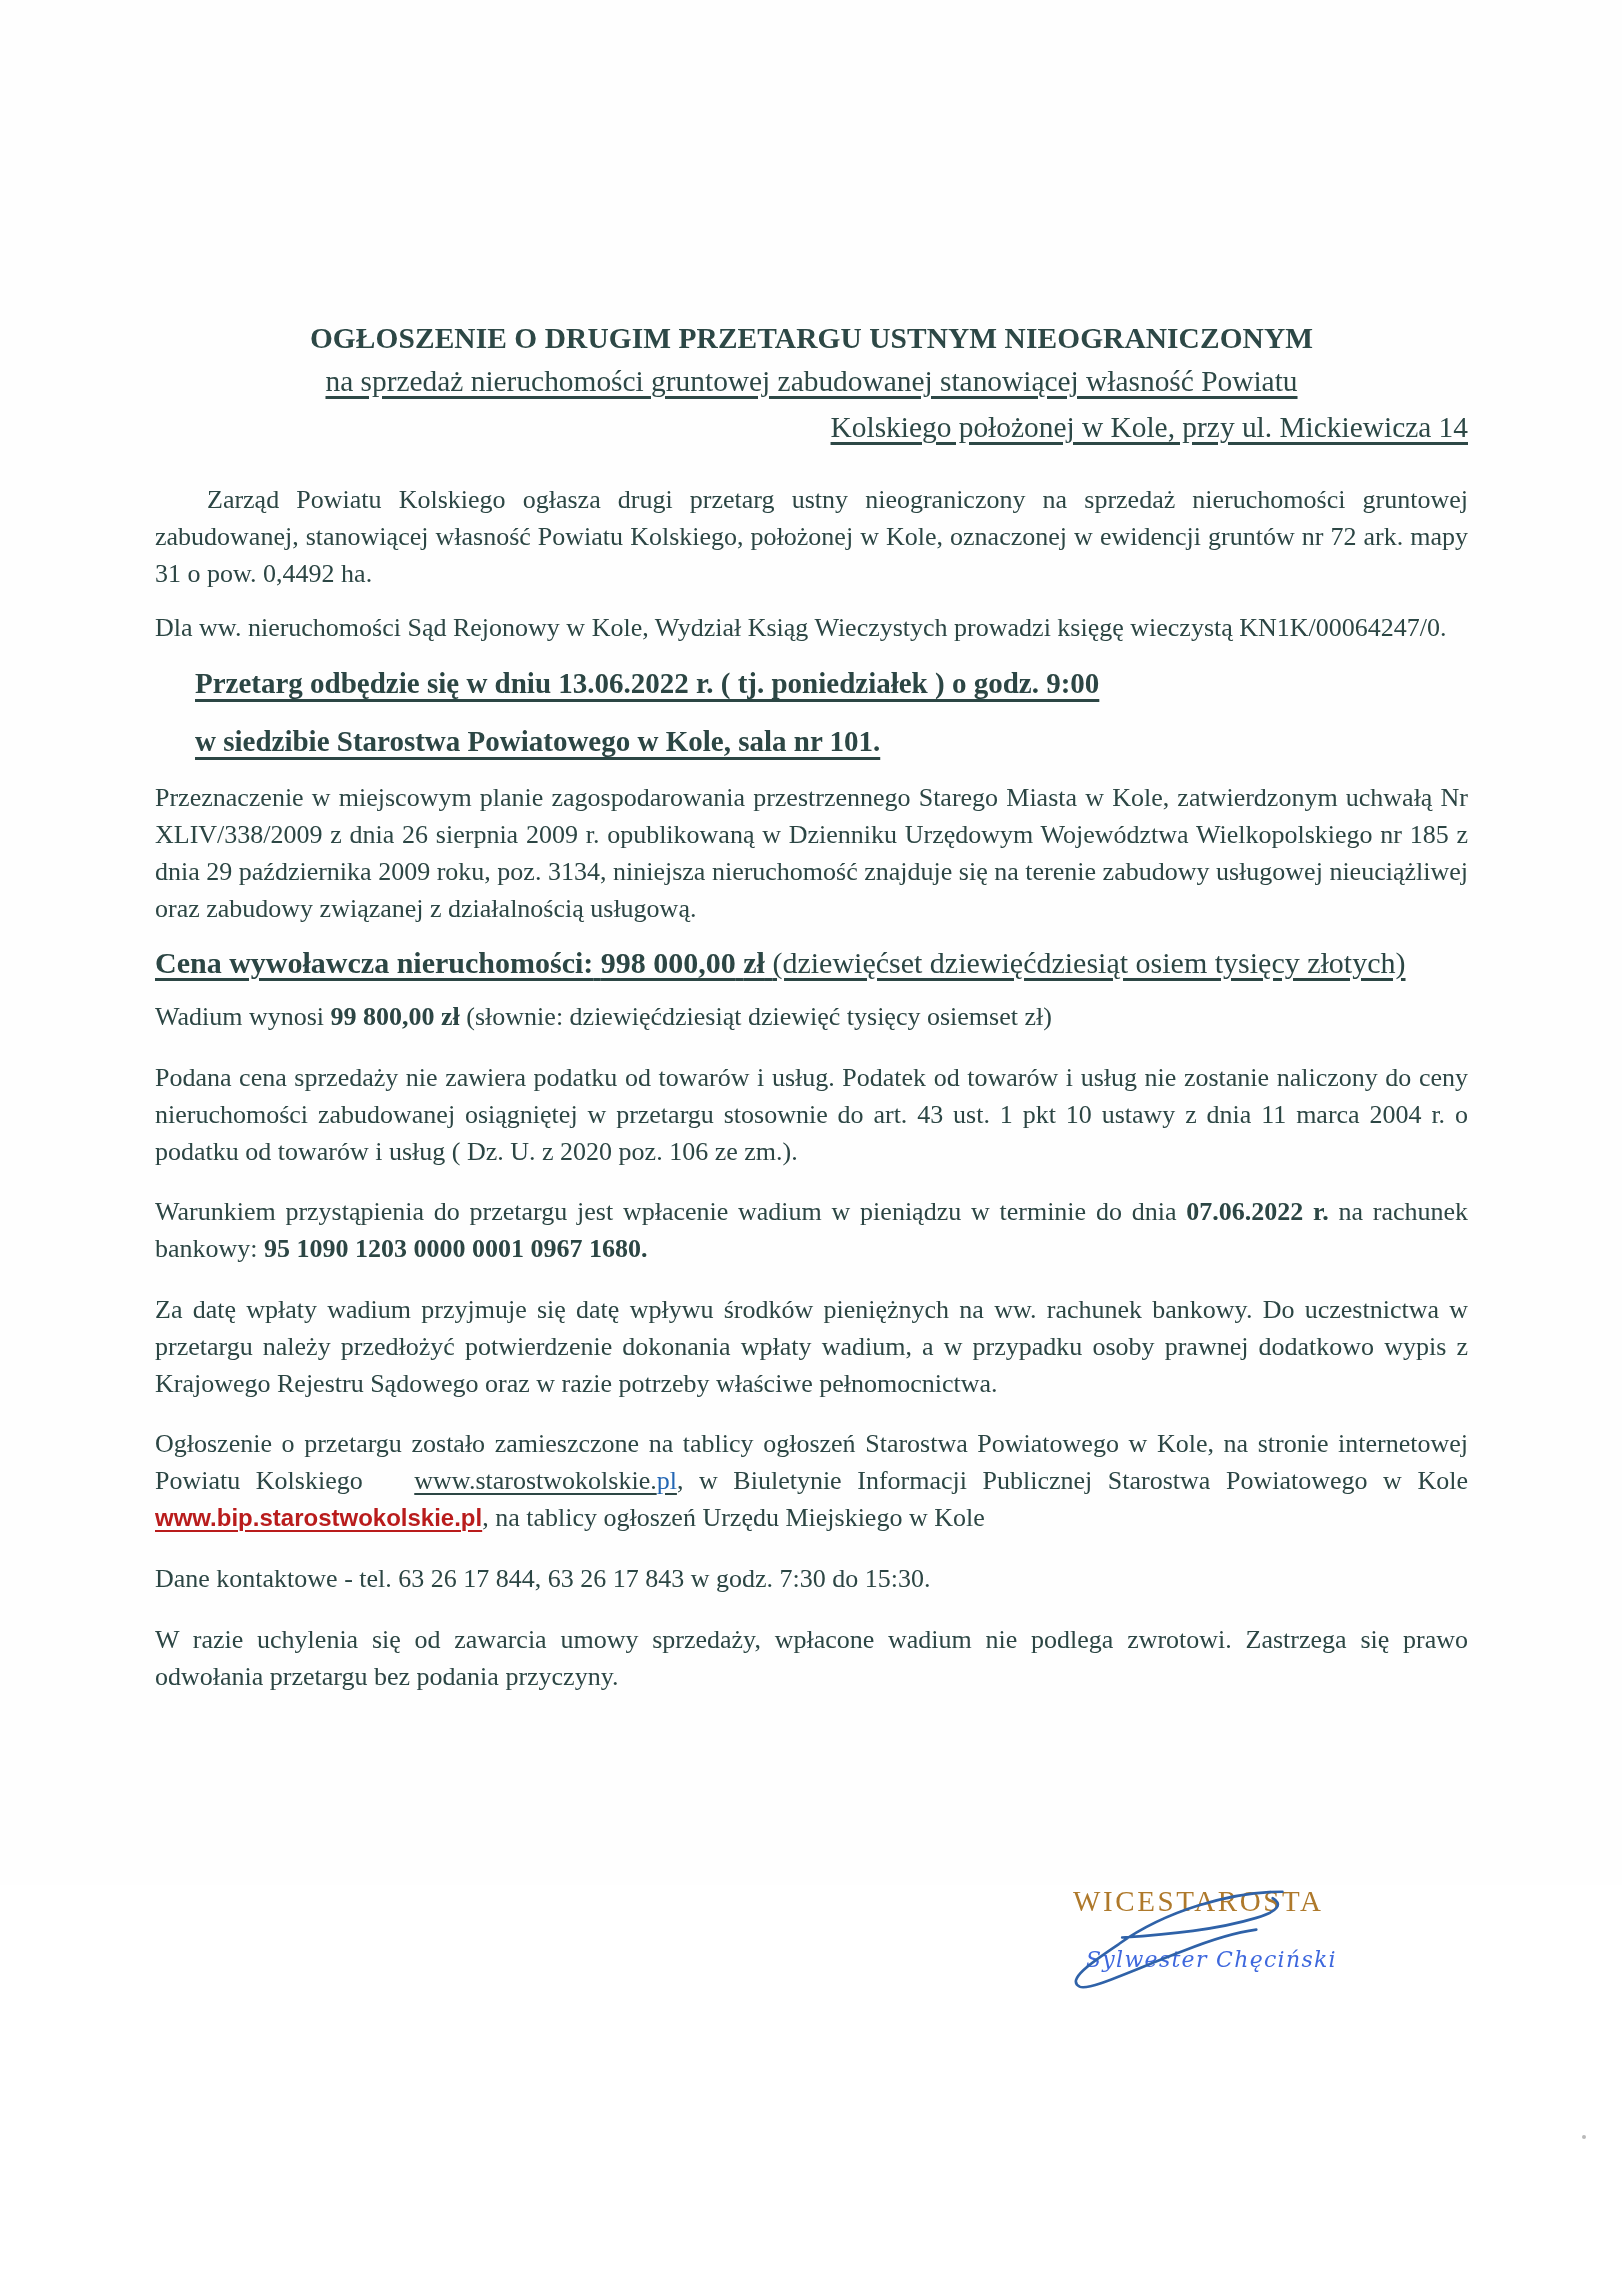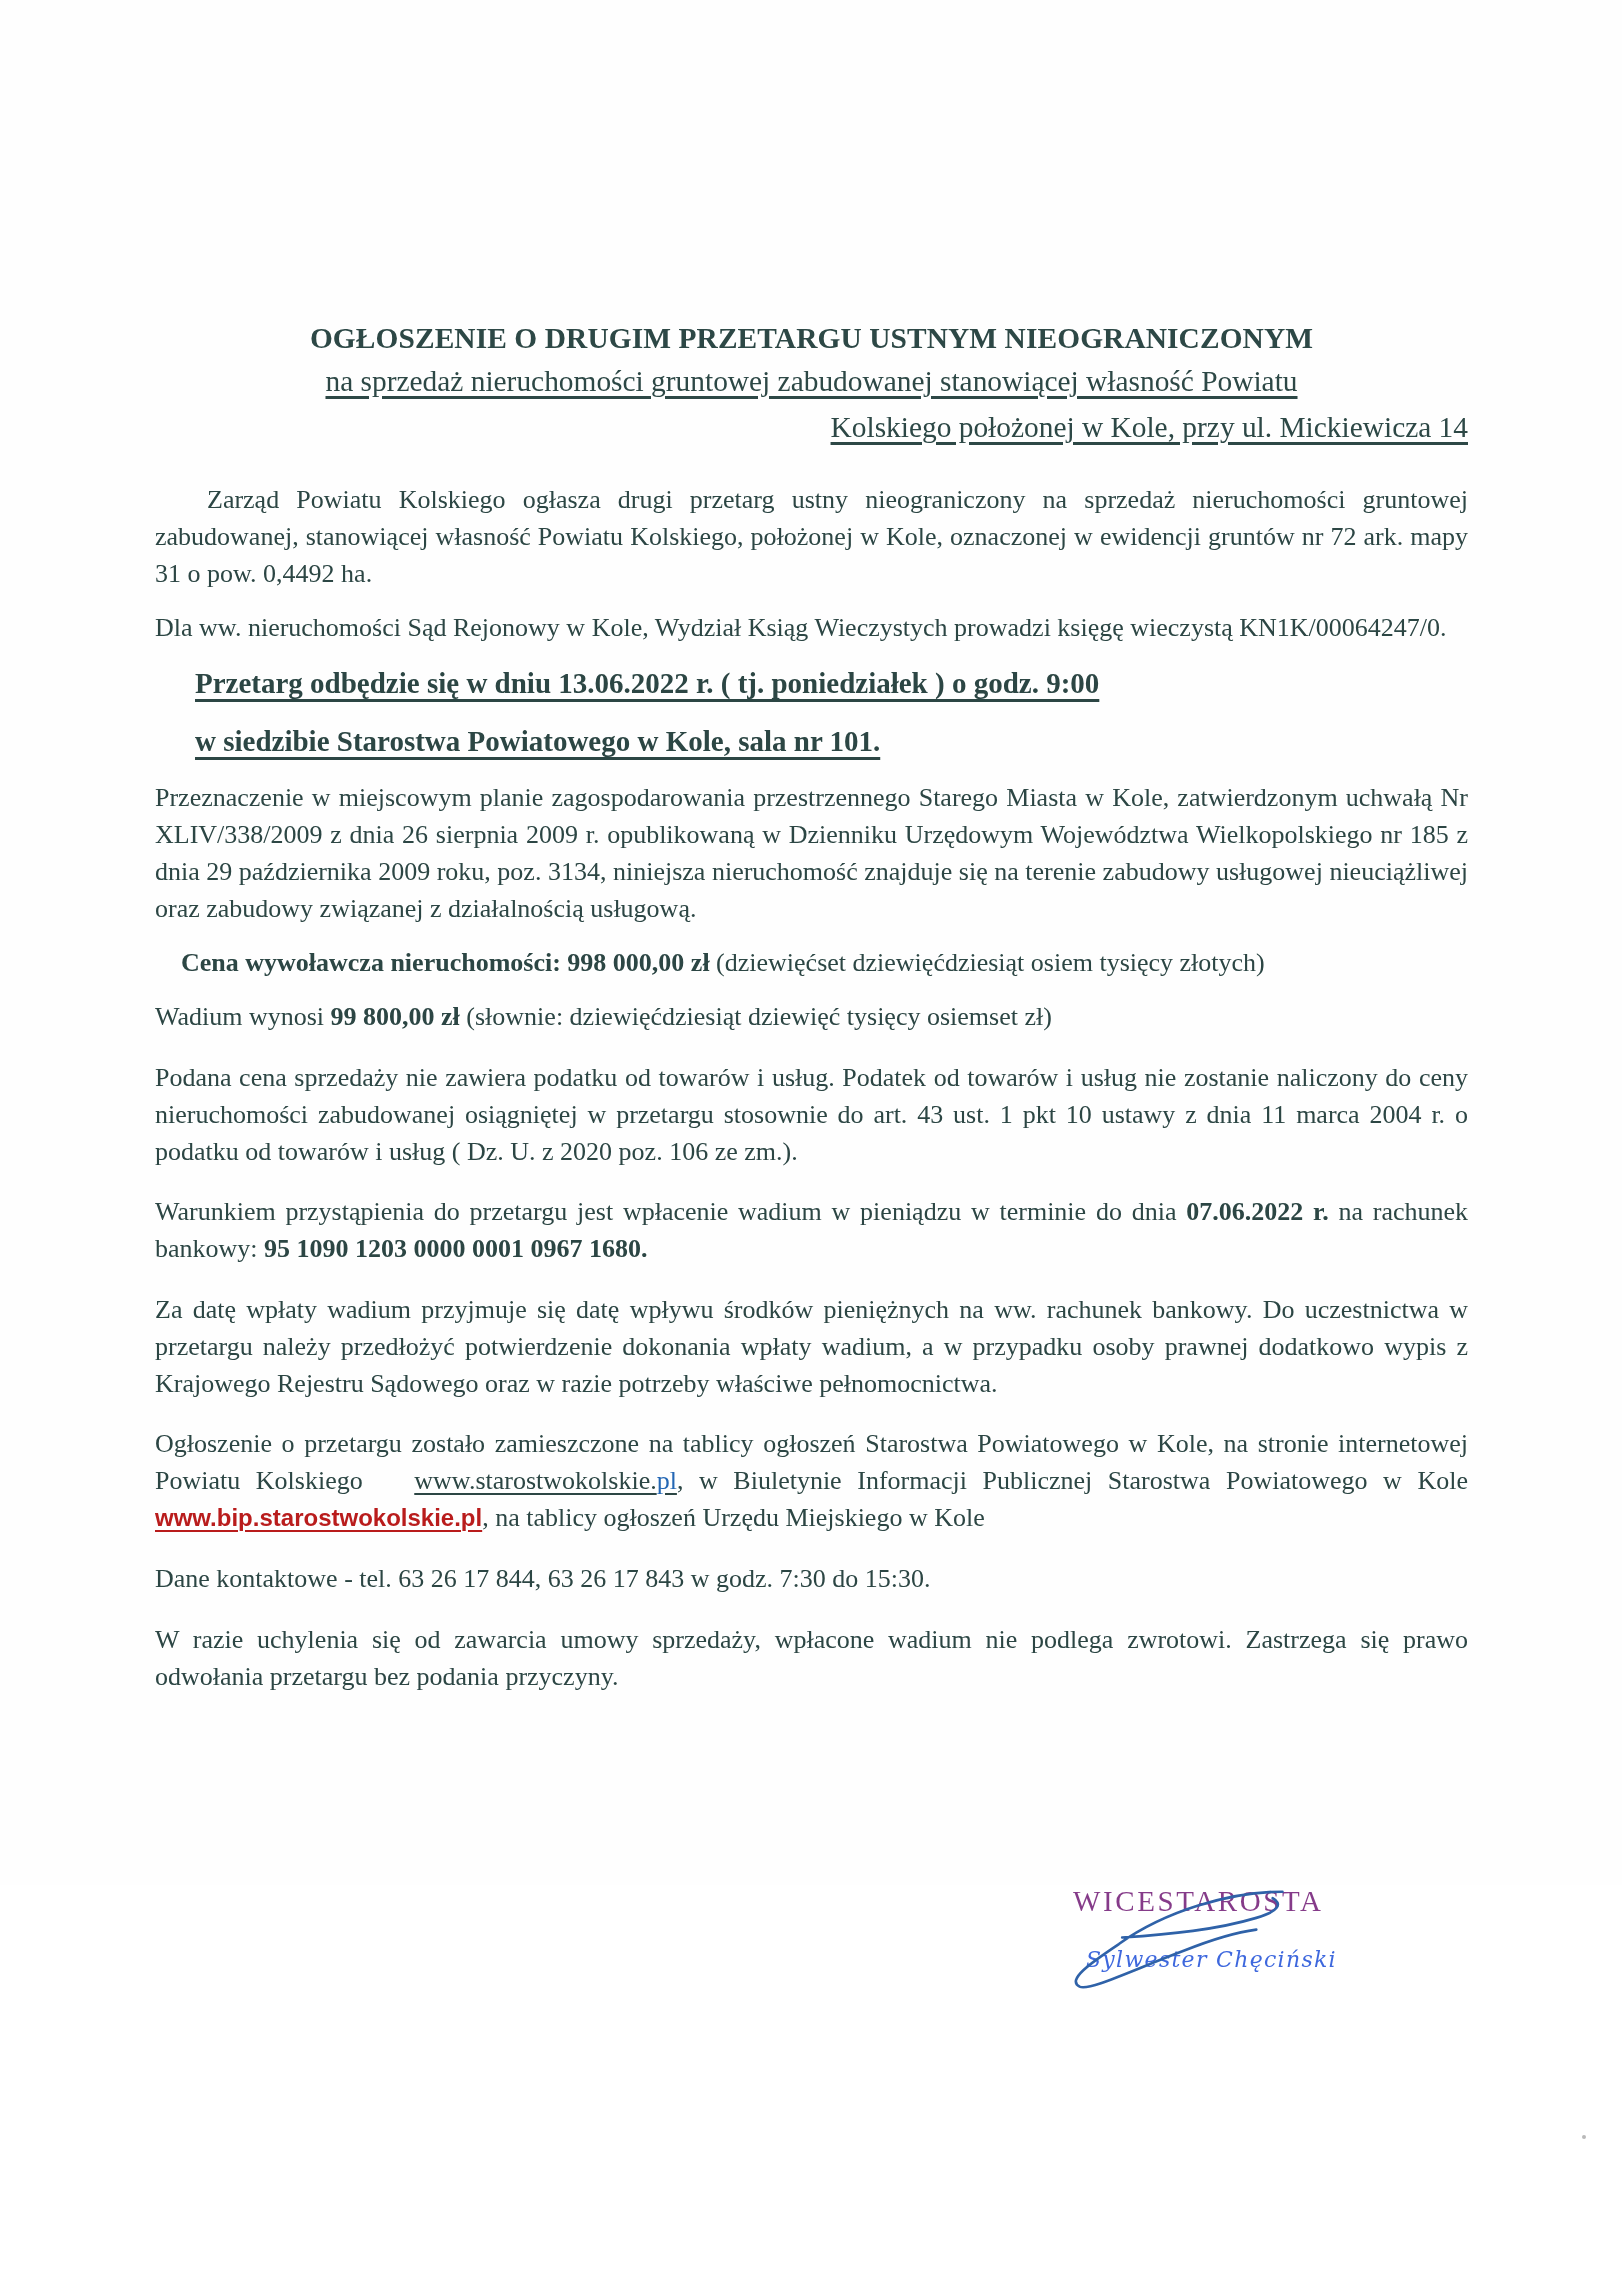--- a/index.html
+++ b/index.html
@@ -24,38 +24,38 @@
   p { margin: 0; text-align: justify; }
   .p-first { text-indent: 52px; }
   .gap { height: 17px; }
   .gap-lg { height: 23.6px; }
 
   .emph-line {
     font-weight: bold; font-size: 29px; line-height: 41px; text-decoration: underline;
     text-decoration-thickness: 2.6px; text-underline-offset: 5.9px; margin-left: 40px;
   }
   .price-line {
-    font-size: 26px; line-height: 37px; text-decoration-thickness: 2.6px;
-    text-underline-offset: 5.2px; white-space: nowrap; margin-left: 26px;
+    font-size: 30px; line-height: 37px; text-decoration: underline; text-decoration-thickness: 2.6px;
+    text-underline-offset: 5.2px; white-space: nowrap;
   }
   .price-line .b { font-weight: bold; }
   .b { font-weight: bold; }
 
   .link1 { color: #2c4644; text-decoration: underline; text-decoration-thickness: 2px; text-underline-offset: 3.9px; margin-left: 36px; }
   .link1 .pl { color: #2467b4; }
   .link2 {
     font-family: "Liberation Sans", "DejaVu Sans", sans-serif; font-weight: bold; color: #b91c1c;
     text-decoration: underline; text-decoration-thickness: 2px; text-underline-offset: 3.9px;
     font-size: 24px;
   }
 
   .signature { position: absolute; left: 1060px; top: 1885px; width: 301px; height: 118px; }
   .stamp-title {
     position: absolute; left: 13px; top: 0px; font-family: "Liberation Serif", serif;
-    font-size: 29px; letter-spacing: 2.6px; color: #701a75; opacity: 0.85;
+    font-size: 29px; letter-spacing: 2.6px; color: #a16207; opacity: 0.85;
   }
   .stamp-name {
     position: absolute; left: 26px; top: 62px; font-family: "DejaVu Serif", serif;
     font-style: italic; font-size: 22px; letter-spacing: 1.3px; color: #1d4ed8; opacity: 0.85;
   }
   .sig-stroke { position: absolute; left: 0; top: -13px; }
   .speck { position: absolute; left: 1582px; top: 2135px; width: 3.9px; height: 3.9px; border-radius: 50%; background: #8a8a8a; opacity: 0.6; }
 </style>
 </head>
 <body>

